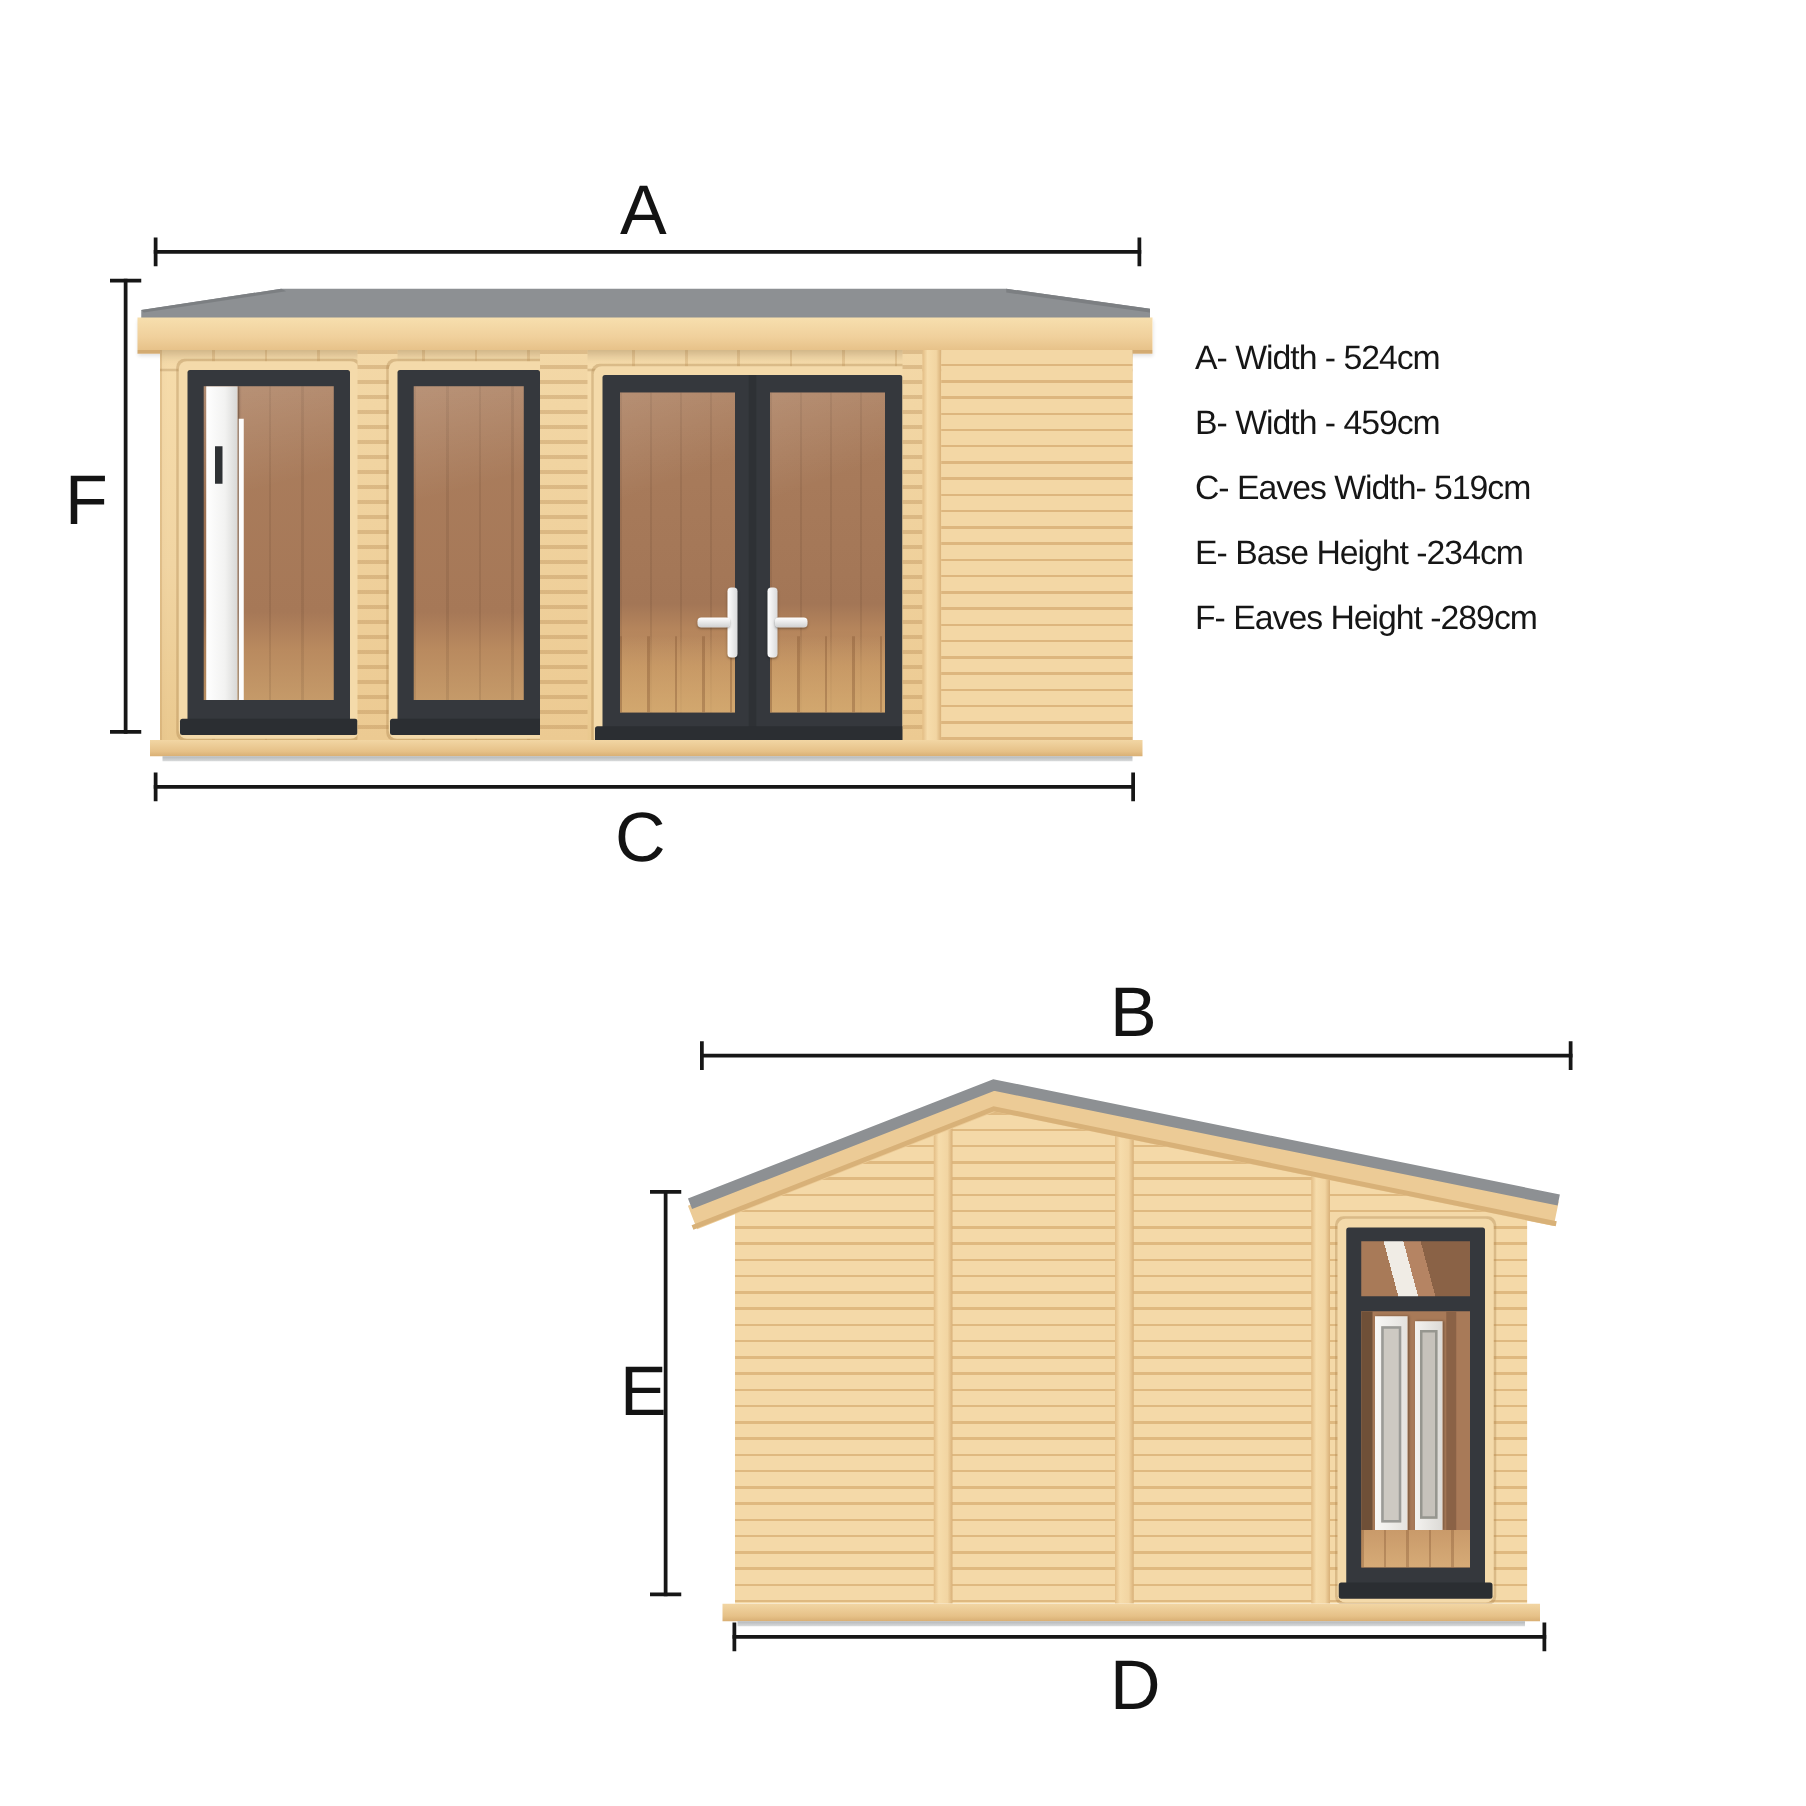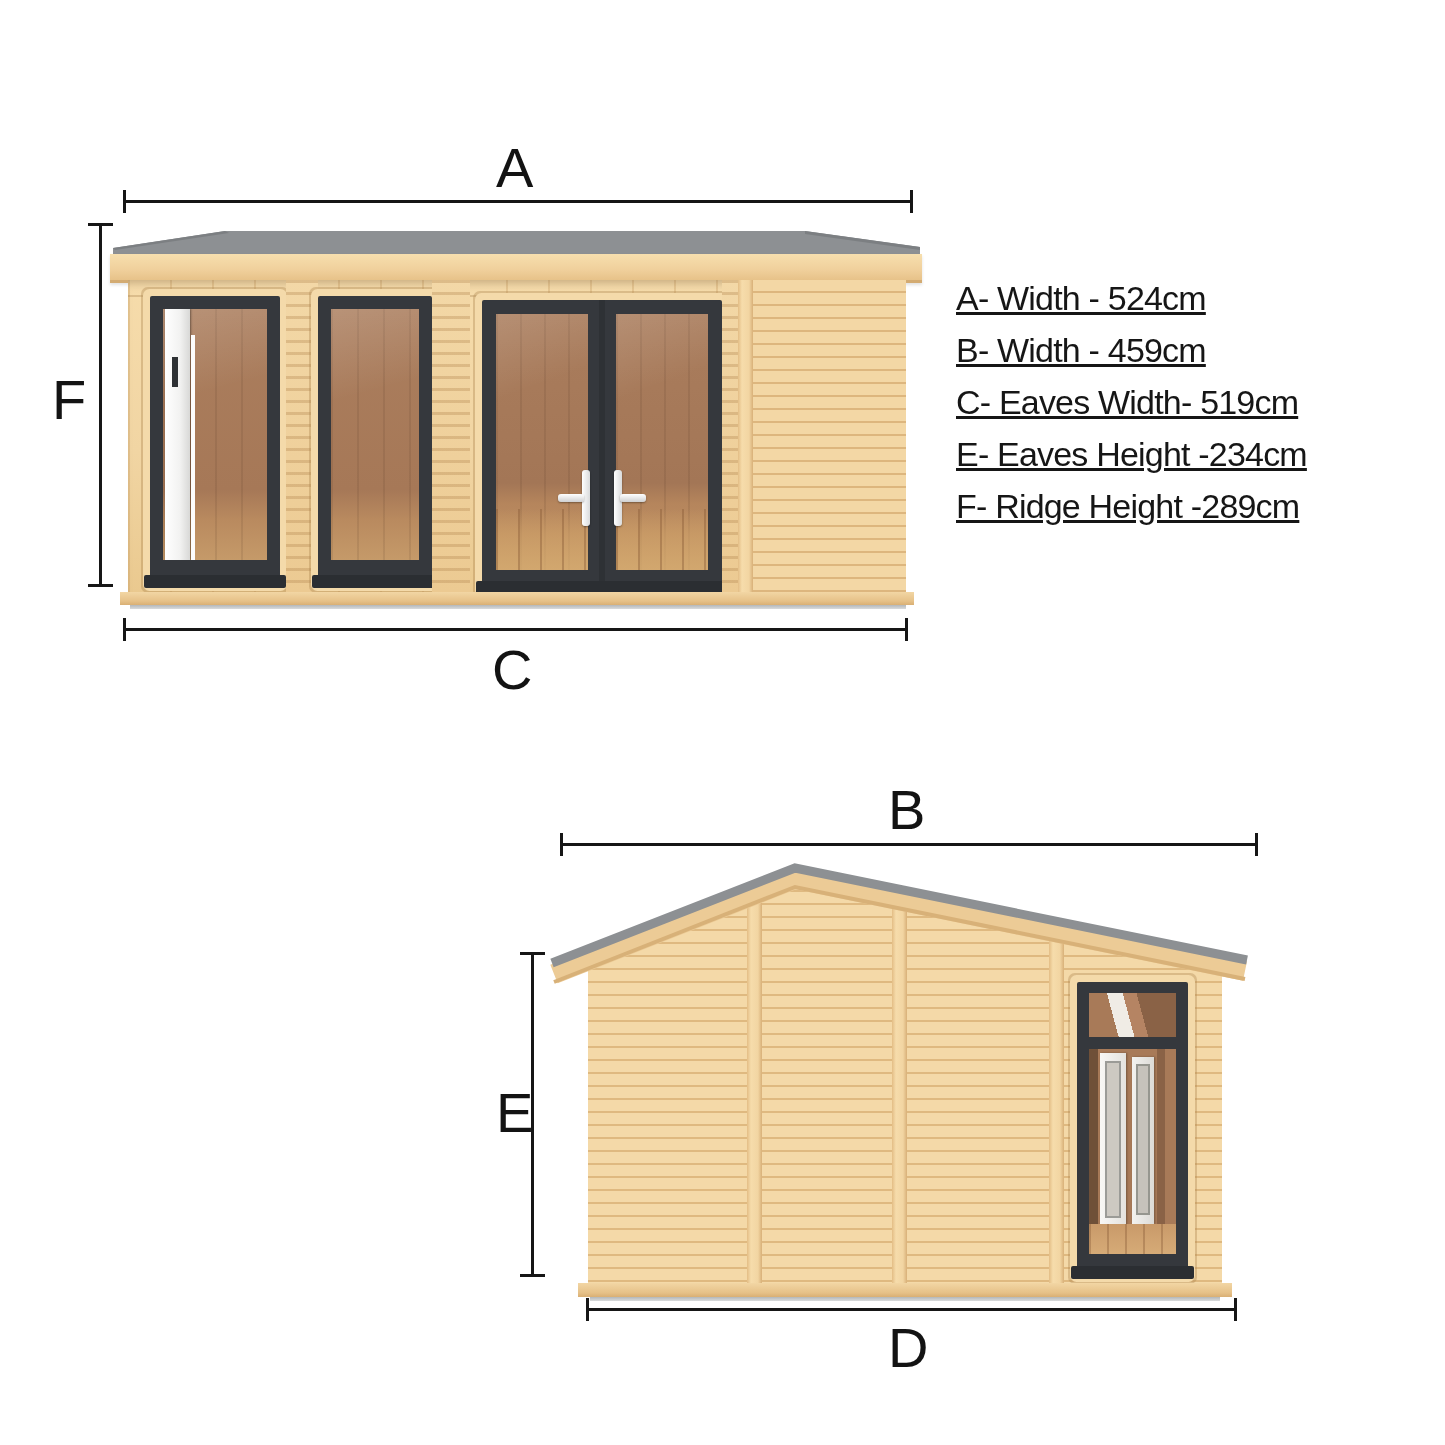--- a/index.html
+++ b/index.html
@@ -14,22 +14,22 @@
   .dim-h .tick{position:absolute;top:-10px;width:3px;height:23px;background:#161616;}
   .dim-h .tick.t0{left:0;}
   .dim-h .tick.t1{right:0;}
   .dim-v{position:absolute;width:3px;background:#161616;}
   .dim-v .tick{position:absolute;left:-11px;width:25px;height:3px;background:#161616;}
   .dim-v .tick.t0{top:0;}
   .dim-v .tick.t1{bottom:0;}
   .dim-label{position:absolute;font-size:56px;line-height:1;color:#131313;letter-spacing:-1px;}
 
   
-  .legend{position:absolute;left:956px;top:272px;width:475px;font-size:34px;line-height:52px;
-          letter-spacing:-0.8px;color:#161616;white-space:nowrap;text-decoration:underline;}
+  .legend{position:absolute;left:956px;top:260px;width:475px;font-size:27px;line-height:52px;
+          letter-spacing:-0.8px;color:#161616;white-space:nowrap;}
   .legend div{height:52px;}
 
   
   .fascia{
     background:linear-gradient(180deg,#f7dfae 0%,#f0d09c 60%,#e7c289 100%);
     border-bottom:3px solid #d3ab72;
     box-shadow:0 2px 3px rgba(0,0,0,0.12);
   }
   .wall-front{
     background-image:
@@ -181,22 +181,22 @@
       <div class="tick t0"></div>
       <div class="tick t1"></div>
     </div>
     <div class="dim-label" style="left:492px;top:642px;">C</div>
   </div>
 
   <div class="legend">
     <div>A- Width - 524cm</div>
     <div>B- Width - 459cm</div>
     <div>C- Eaves Width- 519cm</div>
-    <div>E- Eaves Height -234cm</div>
-    <div>F- Ridge Height -289cm</div>
+    <div>E- Base Height -234cm</div>
+    <div>F- Eaves Height -289cm</div>
   </div>
 
   <div class="abs" style="left:440px;top:760px;width:900px;height:640px;">
 
     <div class="dim-label" style="left:448px;top:22px;">B</div>
     <div class="dim-h" style="left:120px;top:83px;width:698px;">
       <div class="tick t0"></div>
       <div class="tick t1"></div>
     </div>
 

